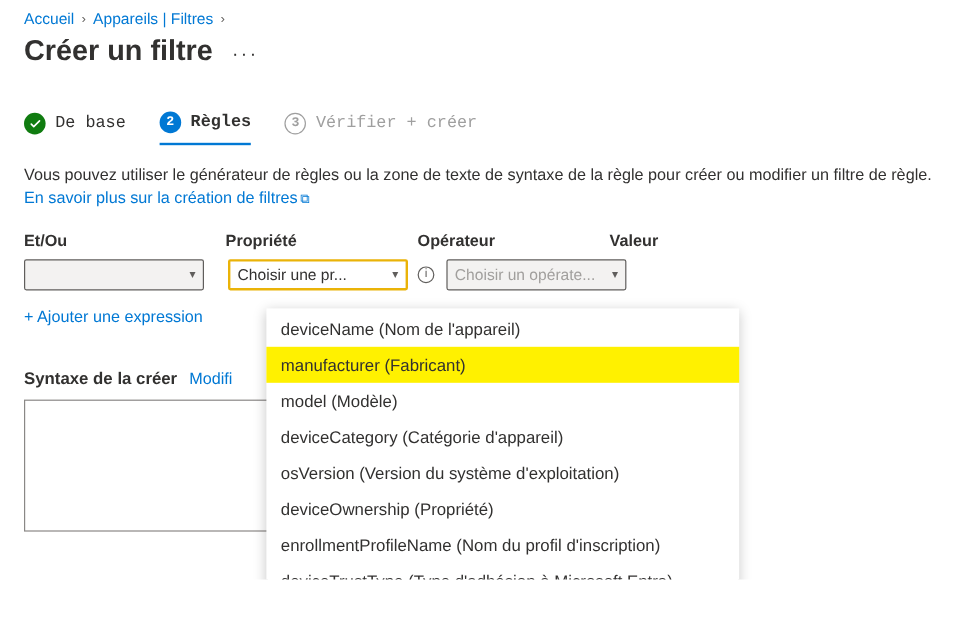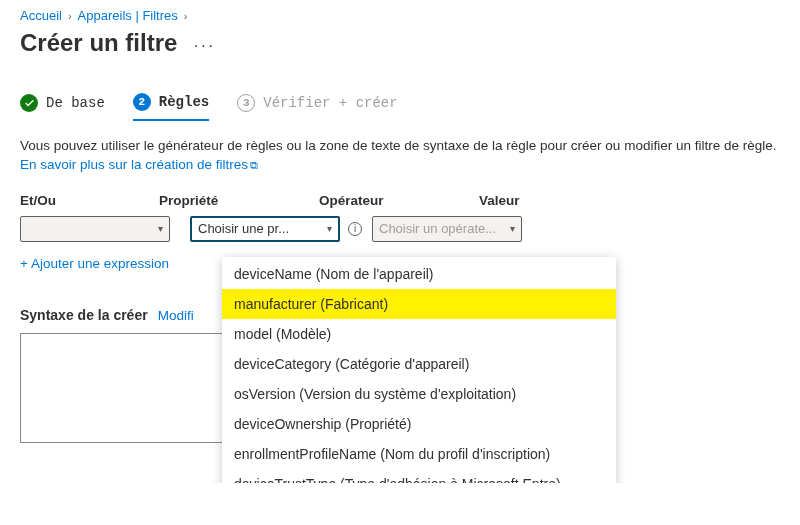--- a/index.html
+++ b/index.html
@@ -51,21 +51,21 @@
   .intro a { color: #0078d4; text-decoration: none; margin-top: 12px; }
   .ext-icon { font-size: 11px; margin-left: 2px; }
   .grid-header {
     display: flex;
     gap: 0;
     margin-top: 18px;
     font-weight: 600;
     color: #323130;
     font-size: 13.5px;
   }
-  .col-etou { width: 139px; }
+  .col-etou { width: 168px; }
   .col-prop { width: 160px; }
   .col-op   { width: 160px; }
   .col-val  { width: 160px; }
   .grid-row {
     display: flex;
     align-items: center;
     margin-top: 8px;
     gap: 0;
   }
   .dropdown {
@@ -77,21 +77,21 @@
     align-items: center;
     justify-content: space-between;
     padding: 0 6px;
     font-size: 13px;
     color: #605e5c;
     background: #fff;
     cursor: pointer;
     margin-right: 10px;
   }
   .dropdown.disabled { background: #f3f2f1; color: #a19f9d; }
-  .dropdown.highlight { border: 2px solid #0c4a6e; color: #323130; }
+  .dropdown.highlight { border: 2px solid #eab308; color: #323130; }
   .chevdown { font-size: 10px; color: #605e5c; }
   .info-icon {
     width: 14px; height: 14px; border: 1px solid #605e5c; border-radius: 50%;
     display: inline-flex; align-items: center; justify-content: center;
     font-size: 10px; color: #605e5c; margin-right: 10px; margin-left: -2px;
   }
   .add-expr { color: #0078d4; font-size: 13.5px; margin-top: 14px; cursor: pointer; }
   .syntax-row { margin-top: 36px; display: flex; gap: 10px; align-items: baseline; }
   .syntax-label { font-weight: 600; }
   .syntax-link { color: #0078d4; cursor: pointer; font-size: 13.5px; }

